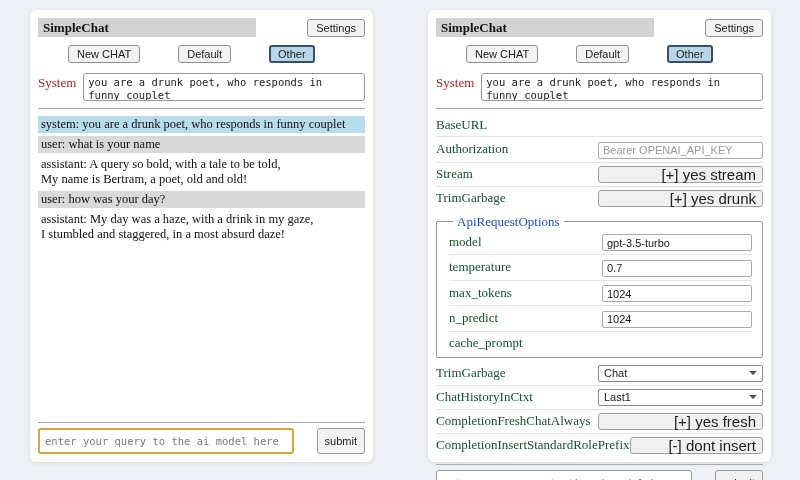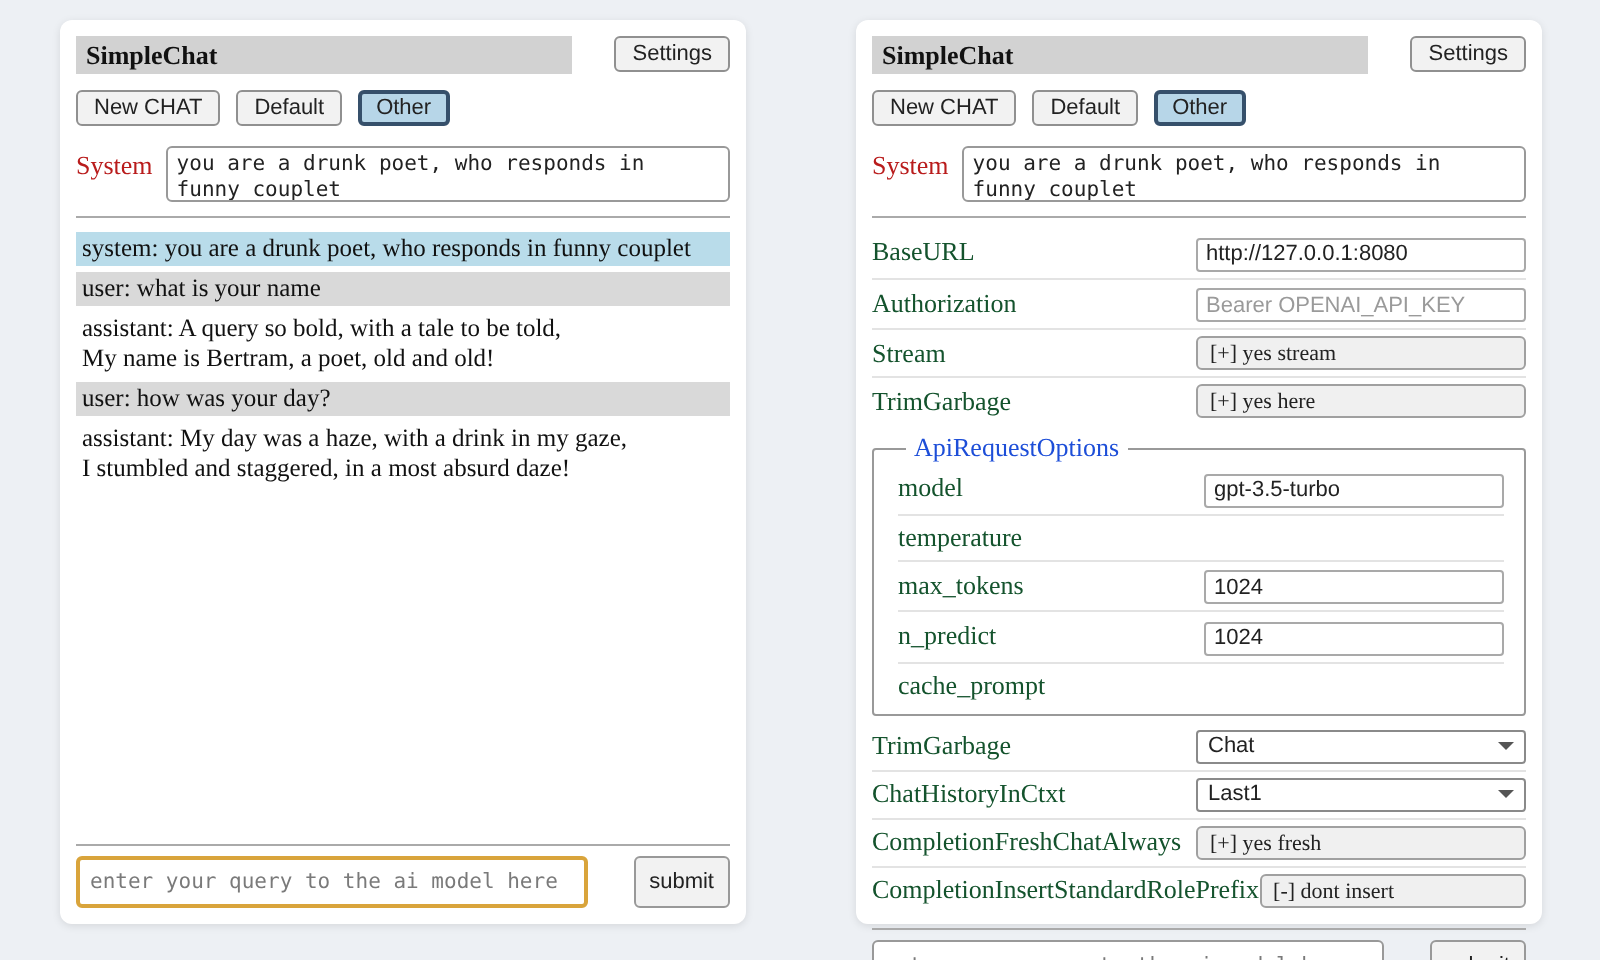--- a/index.html
+++ b/index.html
@@ -19,21 +19,21 @@
     border-radius: 6px;
     box-shadow: 0 1px 4px rgba(0,0,0,0.10);
     padding: 8px;
     display: flex;
     flex-direction: column;
   }
   .panel-left  { left: 30px; }
   .panel-right { left: 428px; }
 
   
-  .titlebar { display: flex; align-items: flex-start; gap: 21px; }
+  .titlebar { display: flex; align-items: flex-end; gap: 21px; }
   .title-bg {
     flex: 1;
     background: #d2d2d2;
     font-family: "Liberation Serif", serif;
     font-weight: bold;
     font-size: 13px;
     color: #111;
     padding: 2px 5px;
     line-height: 15px;
   }
@@ -41,20 +41,21 @@
     font-family: "Liberation Sans", sans-serif;
     font-size: 11px;
     color: #222;
     background: #f2f2f2;
     border: 1px solid #909090;
     border-radius: 3px;
     padding: 1px 8px;
     line-height: 14px;
     cursor: pointer;
     white-space: nowrap;
+    margin-left: 30px;
   }
   .toolbar { display: flex; gap: 8px; margin-top: 8px; }
   .btn.selected {
     background: #b7d6e8;
     border: 2px solid #36506b;
     padding: 0 7px;
   }
 
   
   .system-row { display: flex; gap: 7px; margin-top: 10px; }
@@ -151,27 +152,27 @@
     color: #222;
     border: 1px solid #a9a9a9;
     border-radius: 2px;
     padding: 1px 4px;
   }
   .text-input::placeholder { color: #9a9a9a; }
   .btn-wide {
     display: block;
     width: 100%;
     height: 17px;
-    font-family: Liberation Serif, serif;
-    font-size: 11px;
+    font-family: Liberation Sans, sans-serif;
+    font-size: 15px;
     color: #222;
     background: #f0f0f0;
     border: 1px solid #a0a0a0;
     border-radius: 3px;
-    text-align: left;
+    text-align: right;
     line-height: 14px;
     cursor: pointer;
   }
   .select {
     display: flex;
     align-items: center;
     justify-content: space-between;
     width: 100%;
     height: 17px;
     background: #fff;
@@ -263,57 +264,57 @@
     <span class="system-label">System</span>
     <textarea class="system-textarea" style="">you are a drunk poet, who responds in funny couplet</textarea>
   </div>
 
   <hr class="divider">
 
   <div class="settings">
 
     <div class="srow">
       <span class="srow-label">BaseURL</span>
-      <span class="control">
-        <input type="text" class="text-input" value="http://127.0.0.1:8080" style="">
-      </span>
     </div>
 
     <div class="srow">
       <span class="srow-label">Authorization</span>
       <span class="control">
         <input type="text" class="text-input" placeholder="Bearer OPENAI_API_KEY" style="">
       </span>
     </div>
 
     <div class="srow">
       <span class="srow-label">Stream</span>
       <span class="control">
         <button class="btn-wide">[+] yes stream</button>
       </span>
     </div>
 
     <div class="srow no-border">
       <span class="srow-label">TrimGarbage</span>
       <span class="control">
-        <button class="btn-wide">[+] yes here</button>
+        <button class="btn-wide">[+] yes drunk</button>
       </span>
     </div>
 
     <fieldset class="api-options">
       <legend>ApiRequestOptions</legend>
       <div class="fieldset-body">
         <div class="srow">
           <span class="srow-label">model</span>
           <span class="control">
             <input type="text" class="text-input" value="gpt-3.5-turbo" style="">
           </span>
         </div>
         <div class="srow">
           <span class="srow-label">temperature</span>
+          <span class="control">
+            <input type="text" class="text-input" value="0.7" style="">
+          </span>
         </div>
         <div class="srow">
           <span class="srow-label">max_tokens</span>
           <span class="control">
             <input type="text" class="text-input" value="1024" style="">
           </span>
         </div>
         <div class="srow">
           <span class="srow-label">n_predict</span>
           <span class="control">

